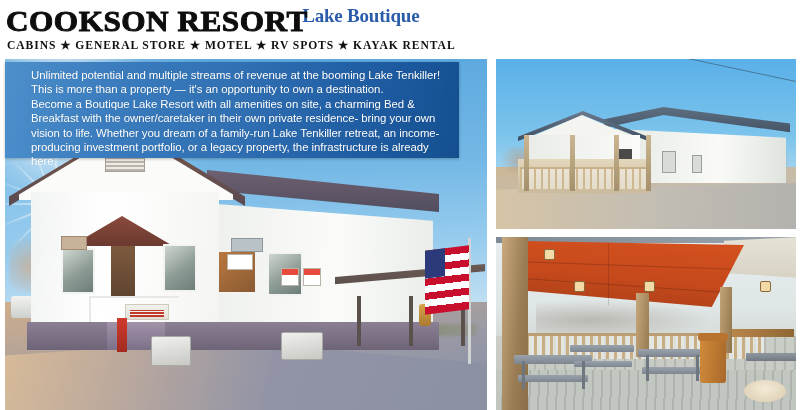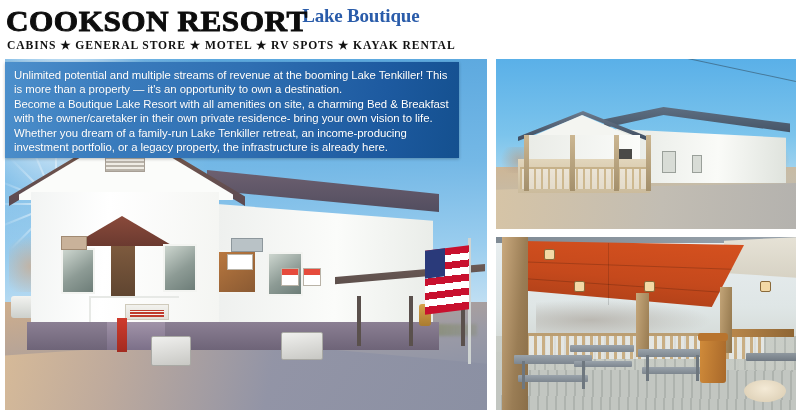--- a/index.html
+++ b/index.html
@@ -181,21 +181,21 @@
   }
   .truck { position: absolute; left: 6px; bottom: 92px; width: 46px; height: 22px; background: linear-gradient(180deg,#f2f3f0,#cdd0cc); border-radius: 3px; }
   .farbld { position: absolute; left: 52px; bottom: 96px; width: 44px; height: 14px; background: rgba(180,175,165,.8); }
   .tank { position: absolute; left: 414px; bottom: 84px; width: 12px; height: 22px; background: linear-gradient(180deg,#d6a24a,#a97b30); border-radius: 3px; }
 
   
   .overlay {
     position: absolute; left: 5px; top: 62px; width: 454px; height: 96px;
     background: linear-gradient(100deg, #4d90cc 0%, #3b7dbe 22%, #2f6fb2 52%, #1d5aa0 82%, #14508f 100%);
     box-shadow: 0 1px 3px rgba(0,0,0,.25);
-    padding: 6px 9px 5px 9px;
+    padding: 6px 9px 5px 26px;
   }
   .overlay p {
     color: #ffffff;
     font-size: 11.4px;
     line-height: 14.4px;
     letter-spacing: -0.05px;
     text-shadow: 0 0 1px rgba(0,0,0,.18);
   }
 
   

